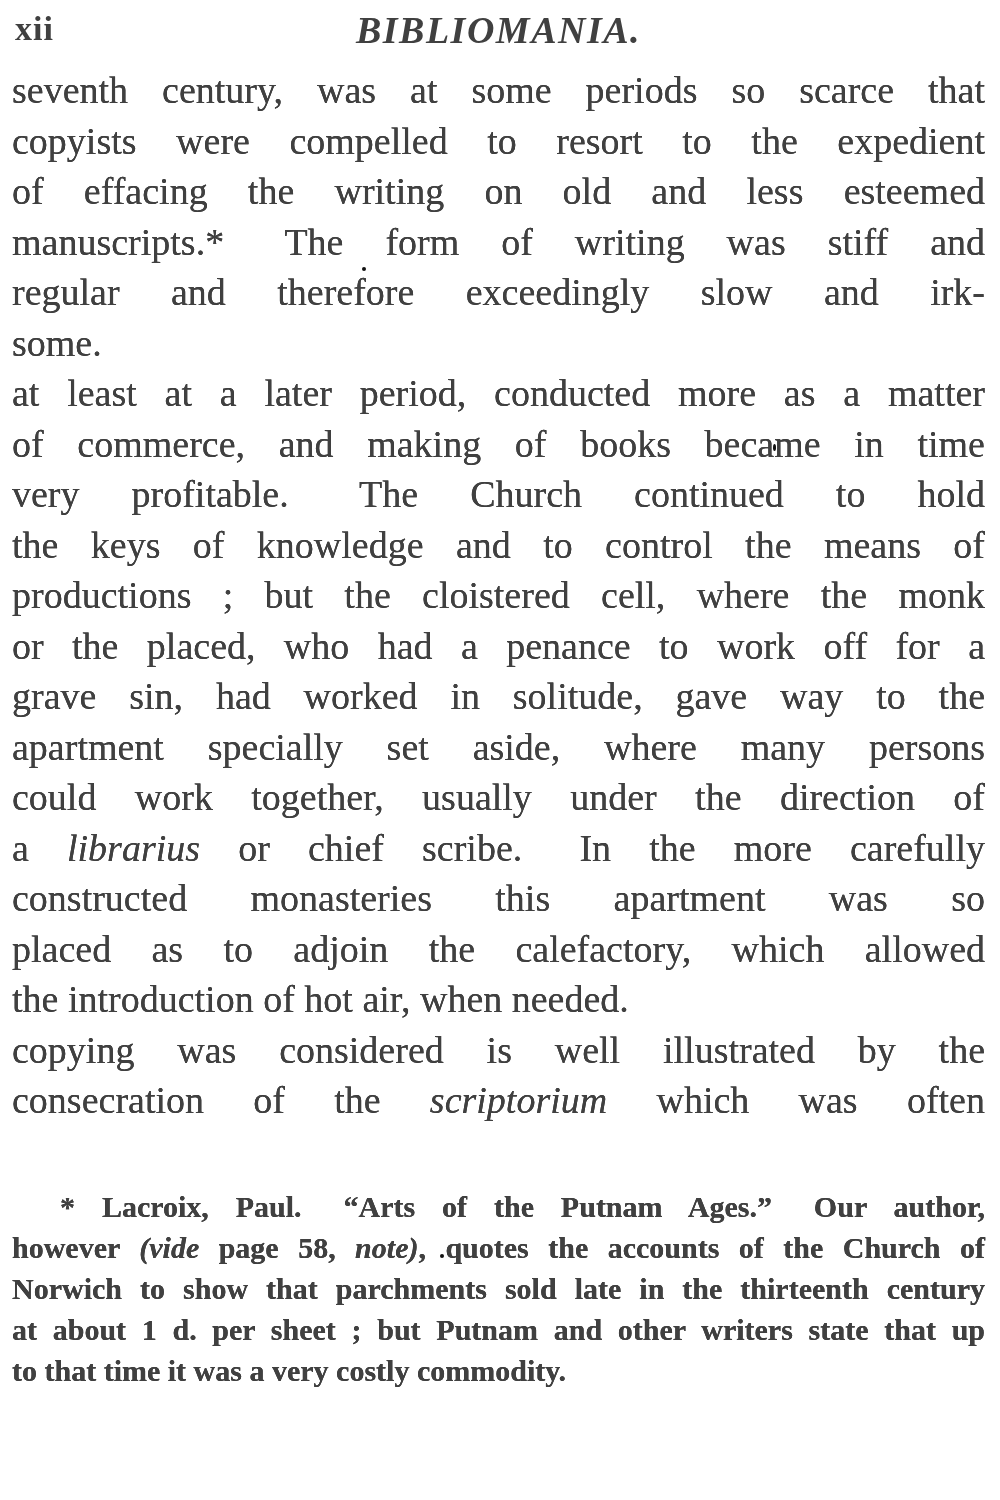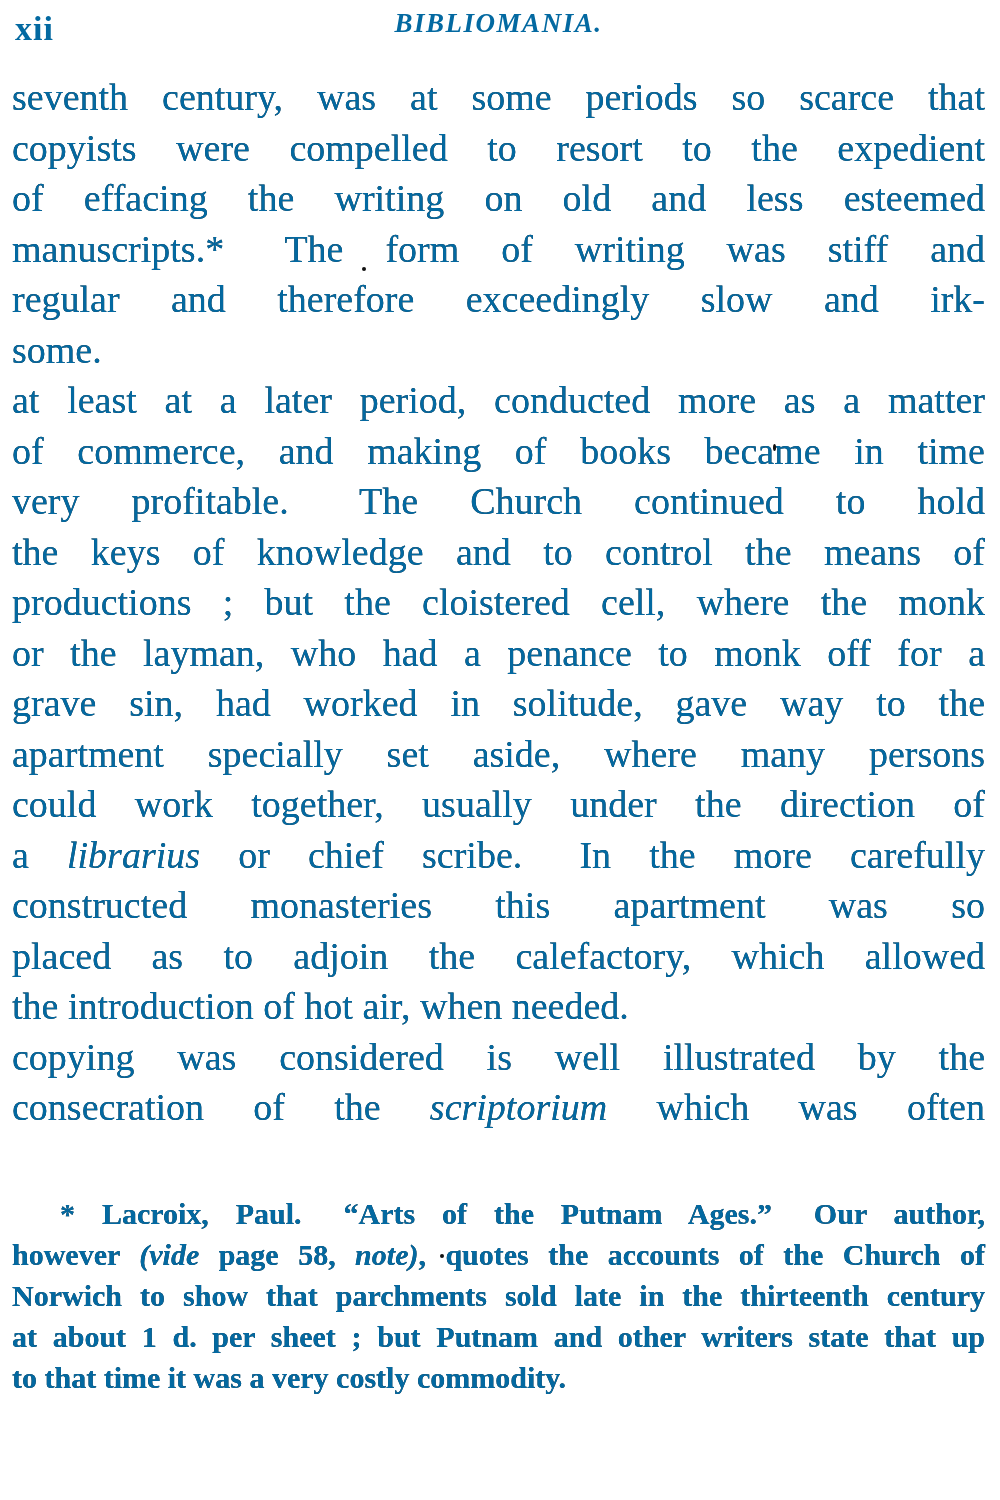--- a/index.html
+++ b/index.html
@@ -1,41 +1,41 @@
 <!DOCTYPE html>
 <html><head>
 <meta charset="utf-8">
 <style>
   html,body{margin:0;padding:0;background:#ffffff;}
   .page{
     position:relative;
     width:1000px;height:1500px;
     background:#ffffff;
-    color:#0369a1;
+    color:#404040;
     font-family:"Liberation Serif","DejaVu Serif",serif;
     overflow:hidden;
     box-sizing:border-box;
     padding:0 15px 0 12px;
   }
   .hdr{
     position:relative;
     height:46px;
     padding-top:12px;
   }
   .pagenum{
     position:absolute;left:3px;top:10px;
     font-size:34px;font-weight:700;letter-spacing:1px;
   }
   .runtitle{
     position:absolute;left:50%;top:8px;transform:translateX(-50%);
-    font-size:27px;font-style:italic;font-weight:600;letter-spacing:1.5px;
+    font-size:38px;font-style:italic;font-weight:600;letter-spacing:1.5px;
     white-space:nowrap;
   }
   .bodytext{
-    margin-top:14px;
+    margin-top:7px;
     font-size:38px;
     line-height:50.5px;
     text-shadow:0 0 0.6px rgba(0,0,0,.85);
   }
   .line{
     text-align:justify;
     text-align-last:justify;
   }
   .bodytext .line.indent{text-indent:55px;}
   .line.last{text-align-last:left;}
@@ -70,21 +70,21 @@
         <div class="line"><span>copyists were  compelled to resort to the  expedient</span></div>
         <div class="line"><span>of effacing the writing on old and less esteemed</span></div>
         <div class="line"><span>manuscripts.*  The form of writing was stiff and</span></div>
         <div class="line"><span>regular and therefore exceedingly slow and irk-</span></div>
         <div class="line last"><span>some.</span></div>
         <div class="line"><span>at least at a later period, conducted more as a matter</span></div>
         <div class="line"><span>of commerce, and making of books became in time</span></div>
         <div class="line"><span>very profitable.  The Church continued to hold</span></div>
         <div class="line"><span>the keys of knowledge and to control the means of</span></div>
         <div class="line"><span>productions ; but the cloistered cell, where the monk</span></div>
-        <div class="line"><span>or the layman, who had a penance to monk off for a</span></div>
+        <div class="line"><span>or the placed, who had a penance to work off for a</span></div>
         <div class="line"><span>grave sin, had worked in solitude, gave way to the</span></div>
         <div class="line"><span>apartment specially set aside, where many persons</span></div>
         <div class="line"><span>could work together, usually under the direction of</span></div>
         <div class="line"><span>a </span><span class="it">librarius</span><span> or chief scribe.  In the more carefully</span></div>
         <div class="line"><span>constructed monasteries this apartment was so</span></div>
         <div class="line"><span>placed as to adjoin the calefactory, which allowed</span></div>
         <div class="line last"><span>the introduction of hot air, when needed.</span></div>
         <div class="line"><span>copying was considered is well illustrated by the</span></div>
         <div class="line"><span>consecration of the </span><span class="it">scriptorium</span><span> which was often</span></div>
       </div>

